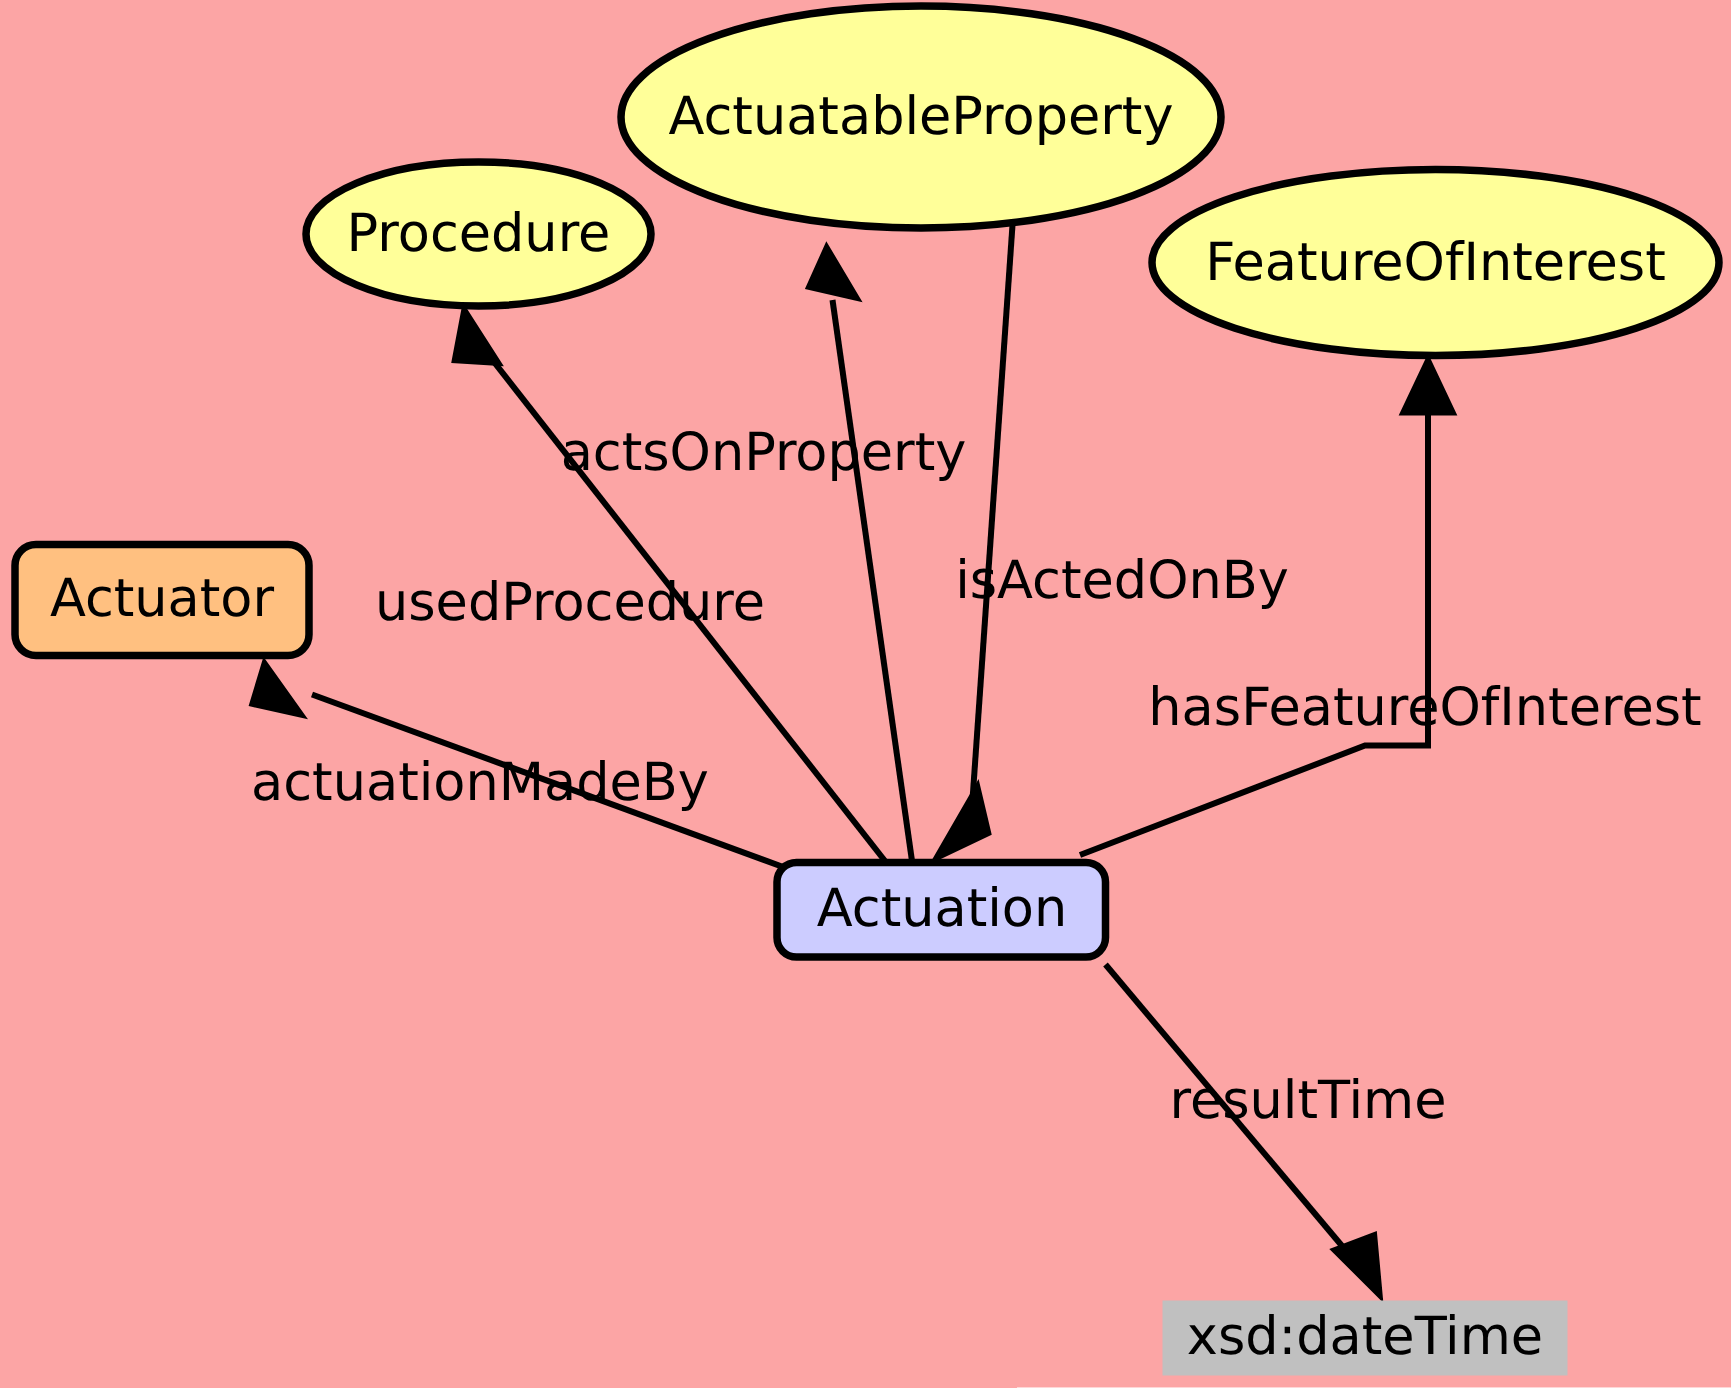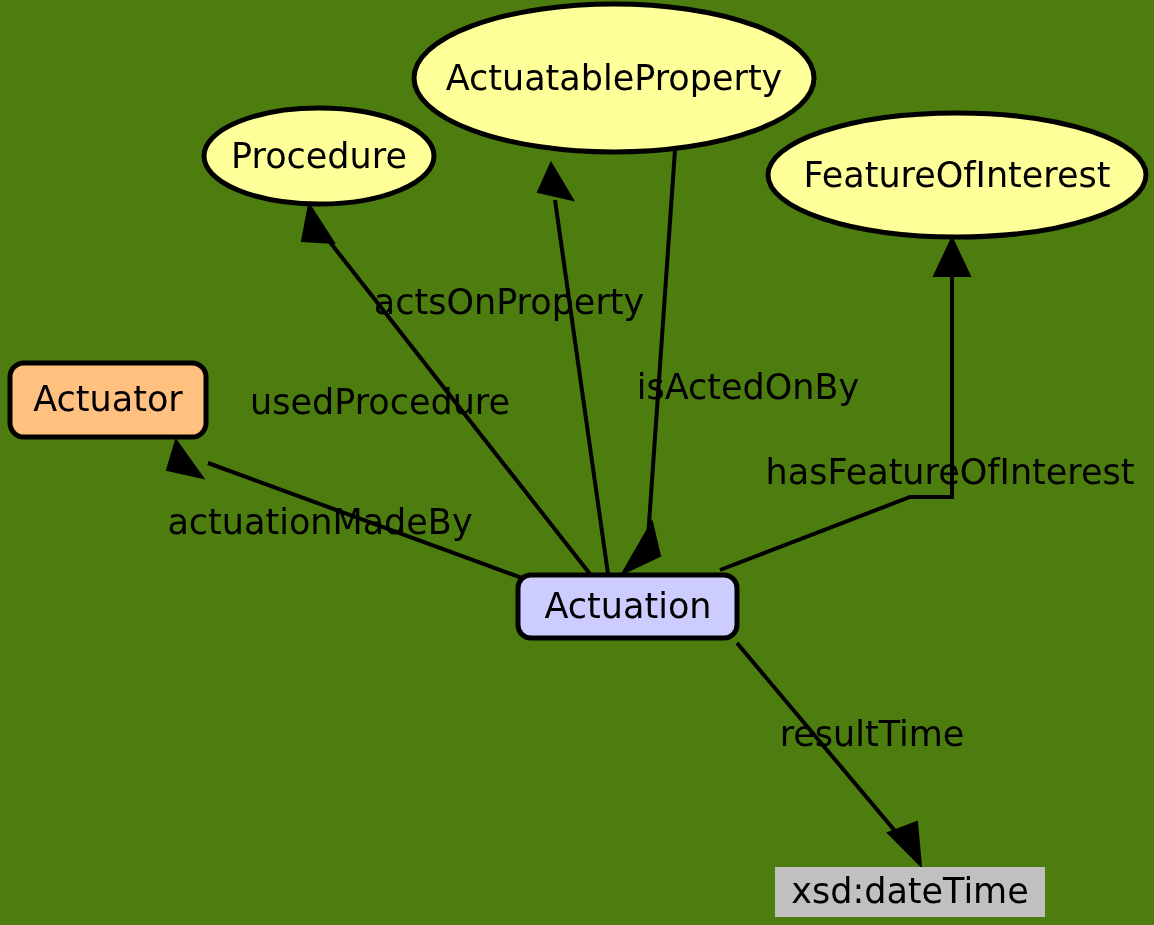--- a/index.html
+++ b/index.html
@@ -7,21 +7,21 @@
     padding: 0;
     background: #ffffff;
   }
   body {
     font-family: "DejaVu Sans", sans-serif;
   }
   #canvas {
     position: relative;
     width: 1154px;
     height: 925px;
-    background: #4d7c0f;
+    background: #fca5a5;
     overflow: hidden;
   }
   #graph-svg {
     position: absolute;
     left: 0;
     top: 0;
     width: 1154px;
     height: 925px;
   }
   .node-text {

